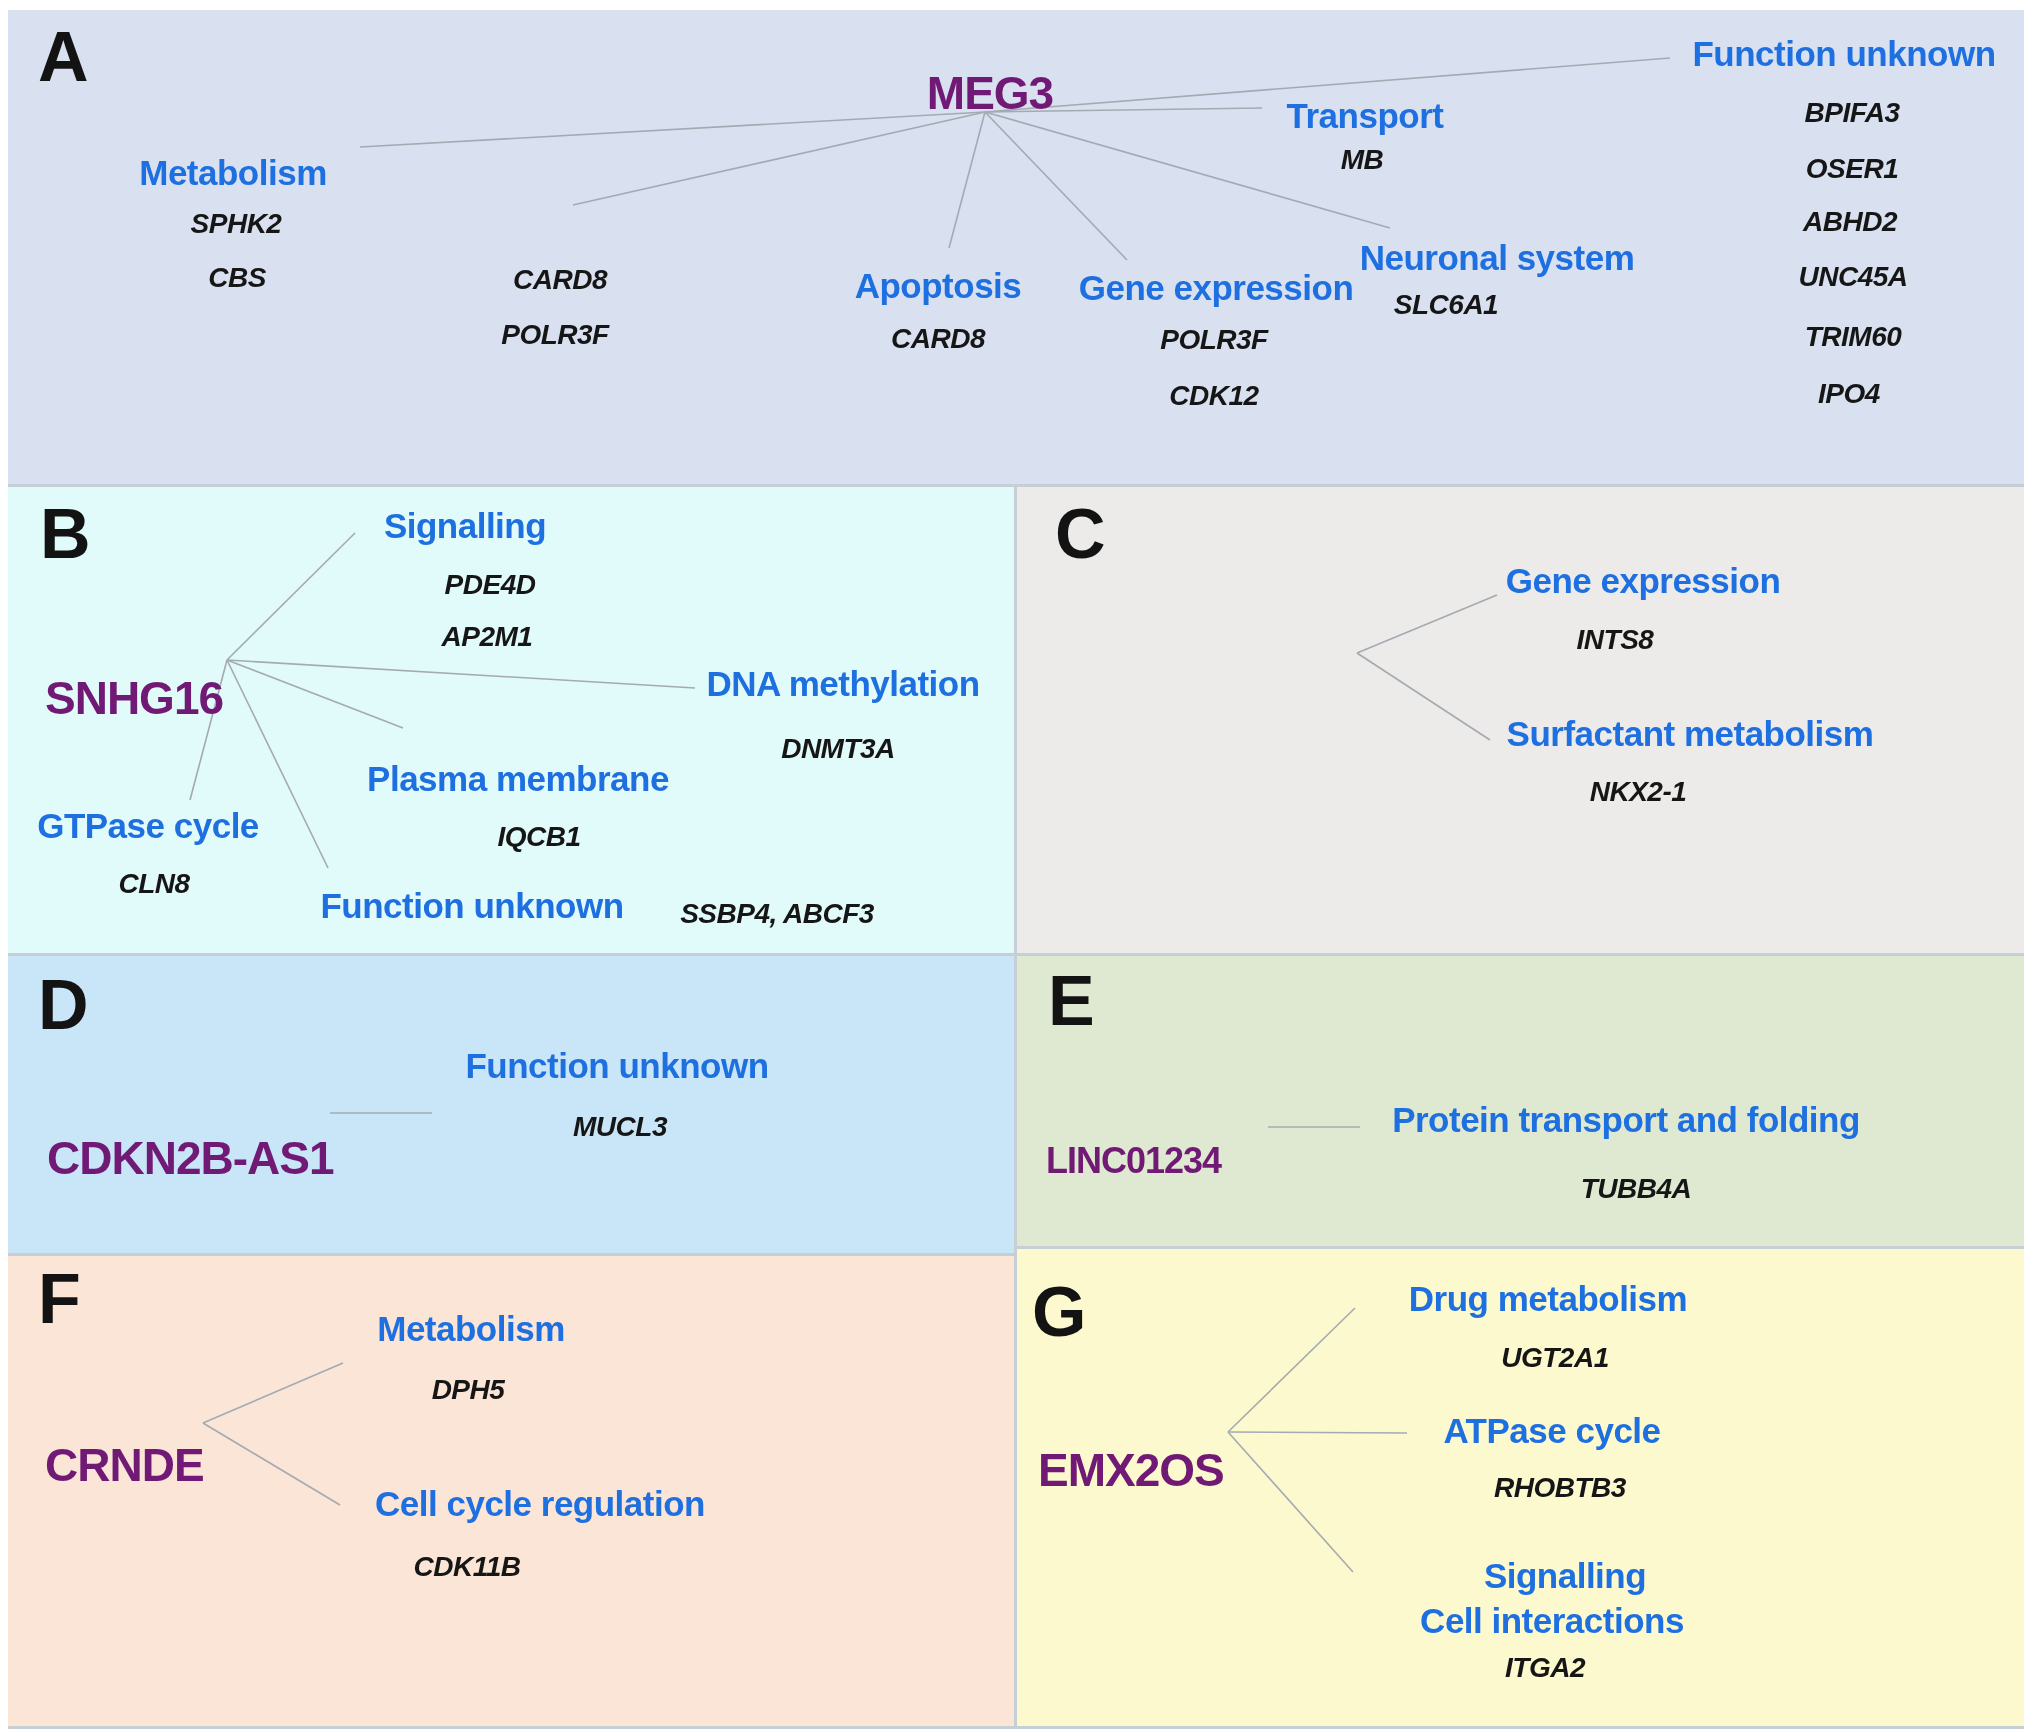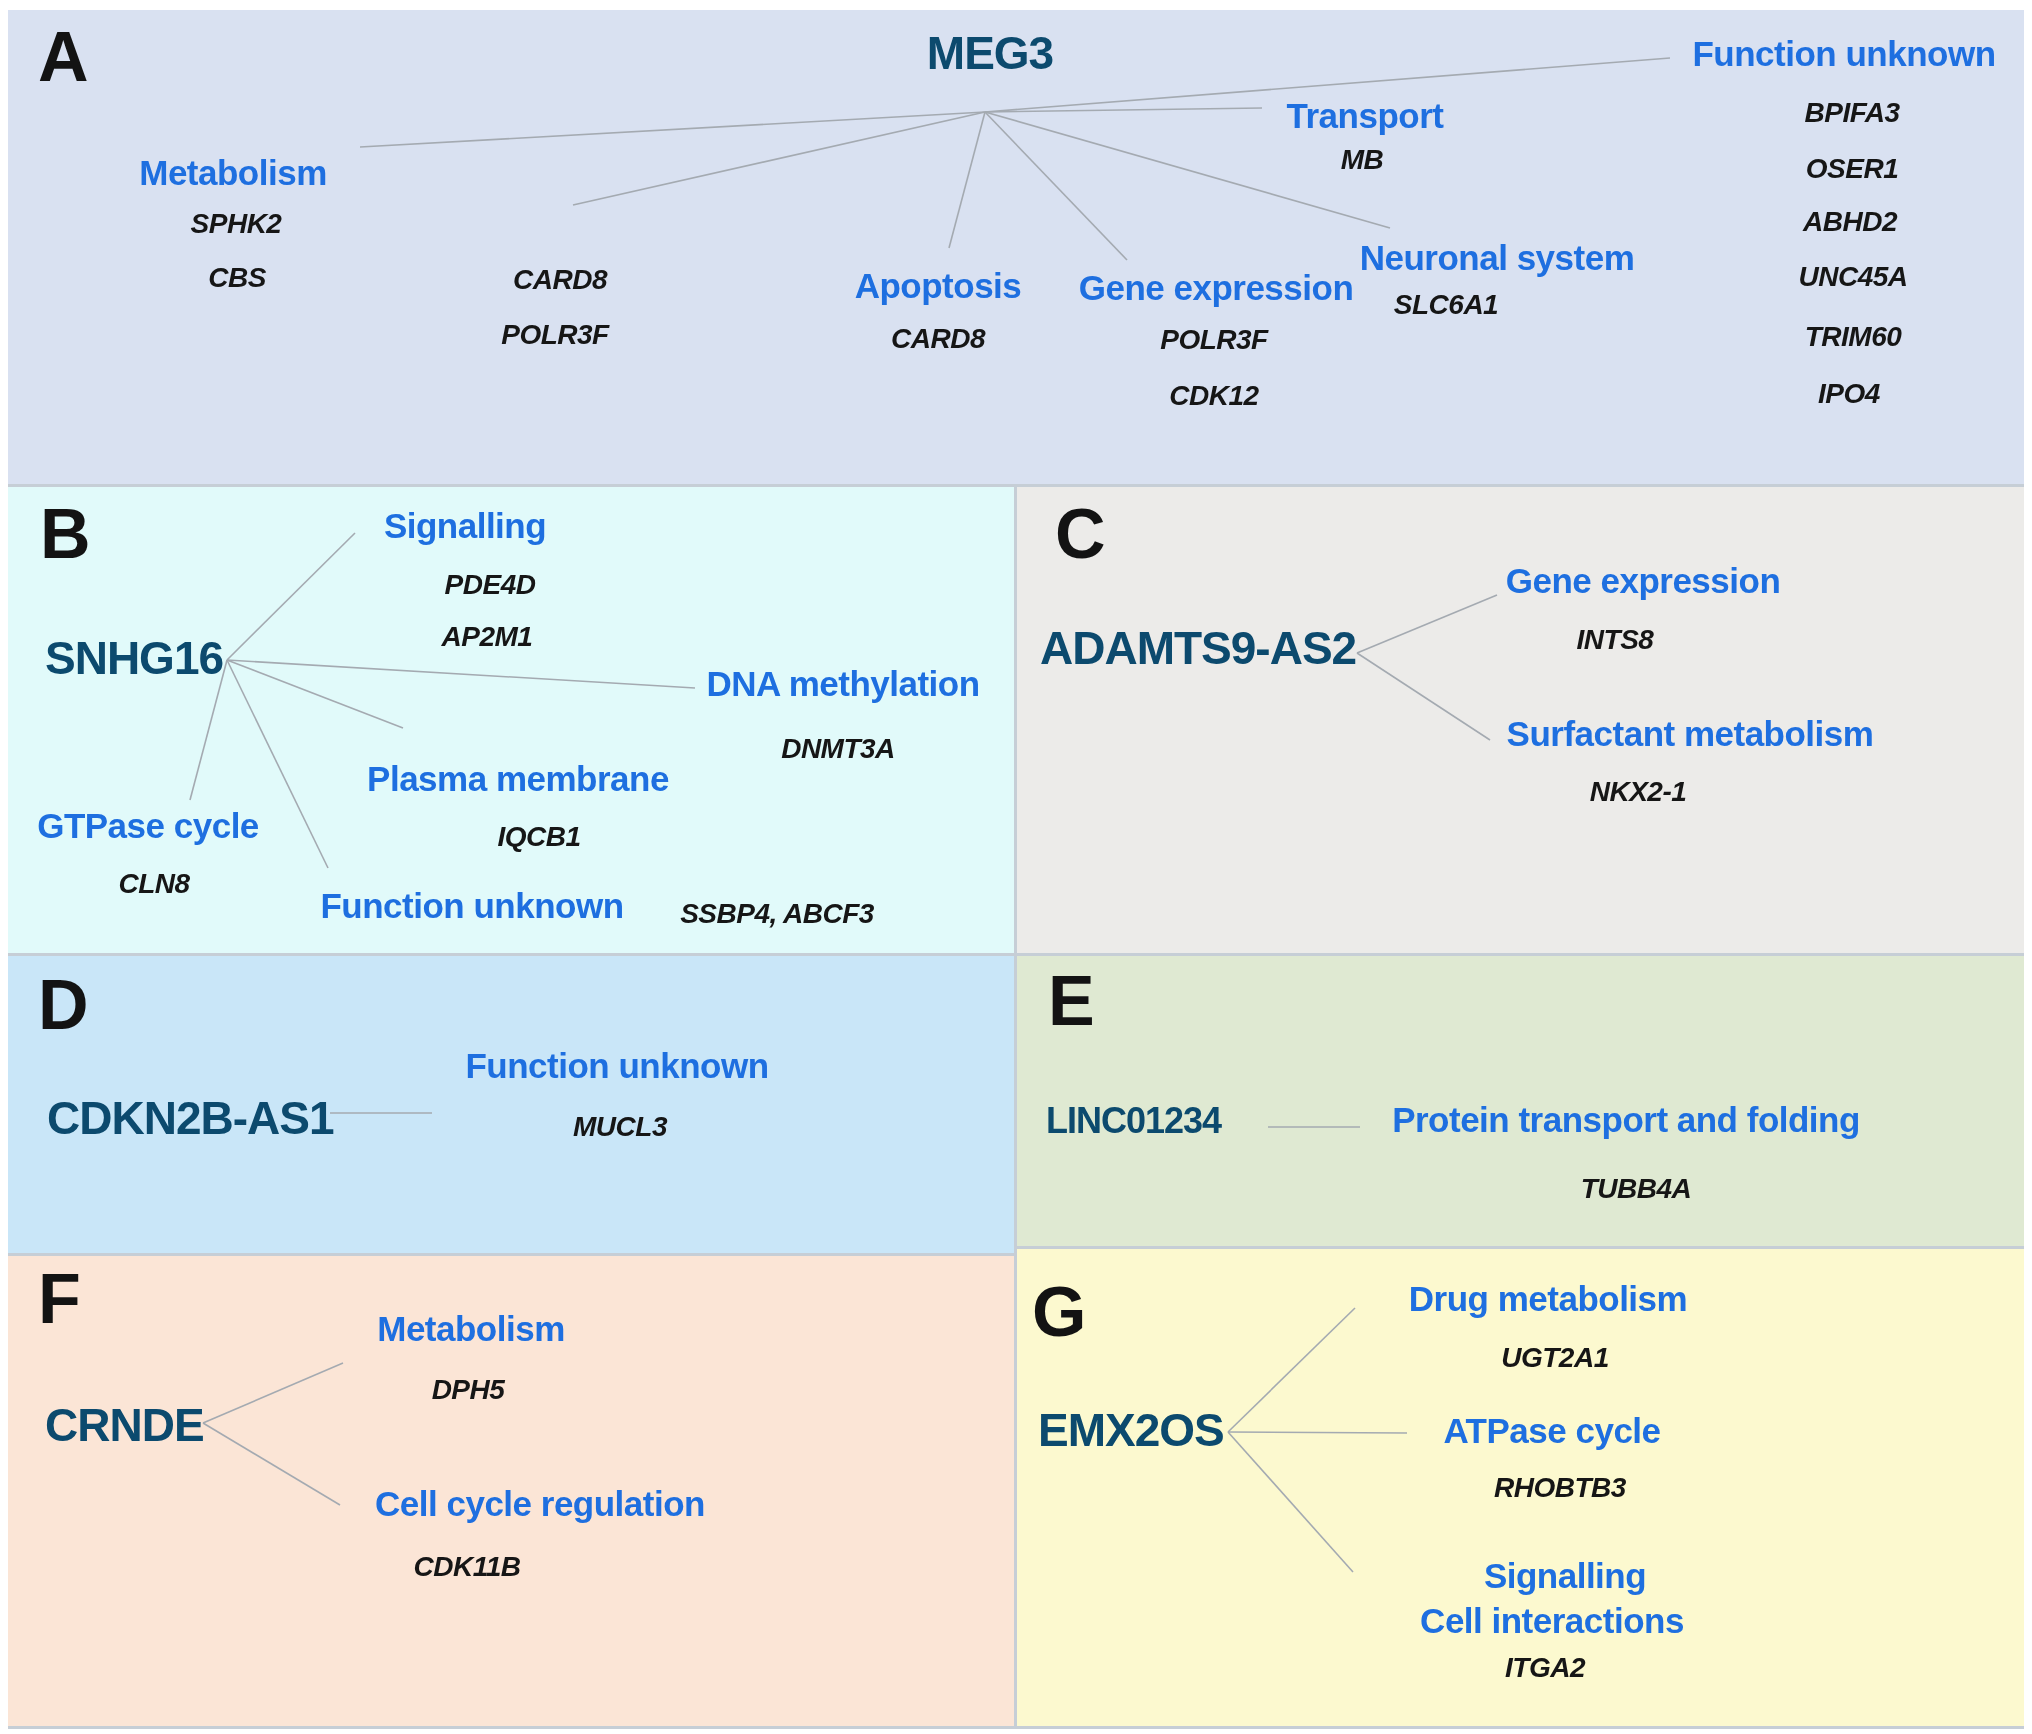--- a/index.html
+++ b/index.html
@@ -9,22 +9,22 @@
   #panel-a{left:0;top:0;width:2016px;height:474px;background:#d9e1f1;}
   #panel-b{left:0;top:477px;width:1006px;height:466px;background:#e1fafa;}
   #panel-c{left:1009px;top:477px;width:1007px;height:466px;background:#ecebe9;}
   #panel-d{left:0;top:946px;width:1006px;height:297px;background:#c9e6f8;}
   #panel-e{left:1009px;top:946px;width:1007px;height:290px;background:#dfe9d2;}
   #panel-f{left:0;top:1246px;width:1006px;height:470px;background:#fbe5d6;}
   #panel-g{left:1009px;top:1239px;width:1007px;height:477px;background:#fcf9cf;}
   .lines{position:absolute;left:0;top:0;}
   .lines line{stroke:#a4aab1;stroke-width:1.6;}
   .plabel{position:absolute;font-size:70px;font-weight:bold;color:#131313;line-height:1;}
-  .lnc{position:absolute;font-size:46px;font-weight:bold;color:#0c4a6e;letter-spacing:-1px;
-       line-height:1;white-space:nowrap;}
+  .lnc{position:absolute;font-size:46px;font-weight:bold;color:#701a75;letter-spacing:-1px;
+       line-height:1;white-space:nowrap;margin-top:40px;}
   .cat{position:absolute;font-size:35px;font-weight:bold;color:#1e6fe0;line-height:1;
        white-space:nowrap;transform:translateX(-50%);letter-spacing:-0.5px;}
   .gene{position:absolute;font-size:28px;font-weight:bold;font-style:italic;color:#161616;
        line-height:1;white-space:nowrap;transform:translateX(-50%);letter-spacing:-0.5px;}
   .ctr{transform:translateX(-50%);}
 </style>
 </head>
 <body>
 
 <div id="board">
@@ -98,21 +98,20 @@
     <div class="cat" style="left:464px;top:401px">Function unknown</div>
     <div class="gene" style="left:769px;top:413px">SSBP4, ABCF3</div>
   </section>
 
   <section class="panel" id="panel-c">
     <svg class="lines" width="1007" height="466" viewBox="0 0 1007 466">
       <line x1="340" y1="166" x2="480" y2="108"></line>
       <line x1="340" y1="166" x2="473" y2="253"></line>
     </svg>
     <div class="plabel" style="left:38px;top:12px">C</div>
-    <div class="lnc" style="left:23px;top:138px">ADAMTS9-AS2</div>
 
     <div class="cat" style="left:626px;top:76px">Gene expression</div>
     <div class="gene" style="left:598px;top:139px">INTS8</div>
 
     <div class="cat" style="left:673px;top:229px">Surfactant metabolism</div>
     <div class="gene" style="left:621px;top:291px">NKX2-1</div>
   </section>
 
   <section class="panel" id="panel-d">
     <svg class="lines" width="1006" height="297" viewBox="0 0 1006 297">

